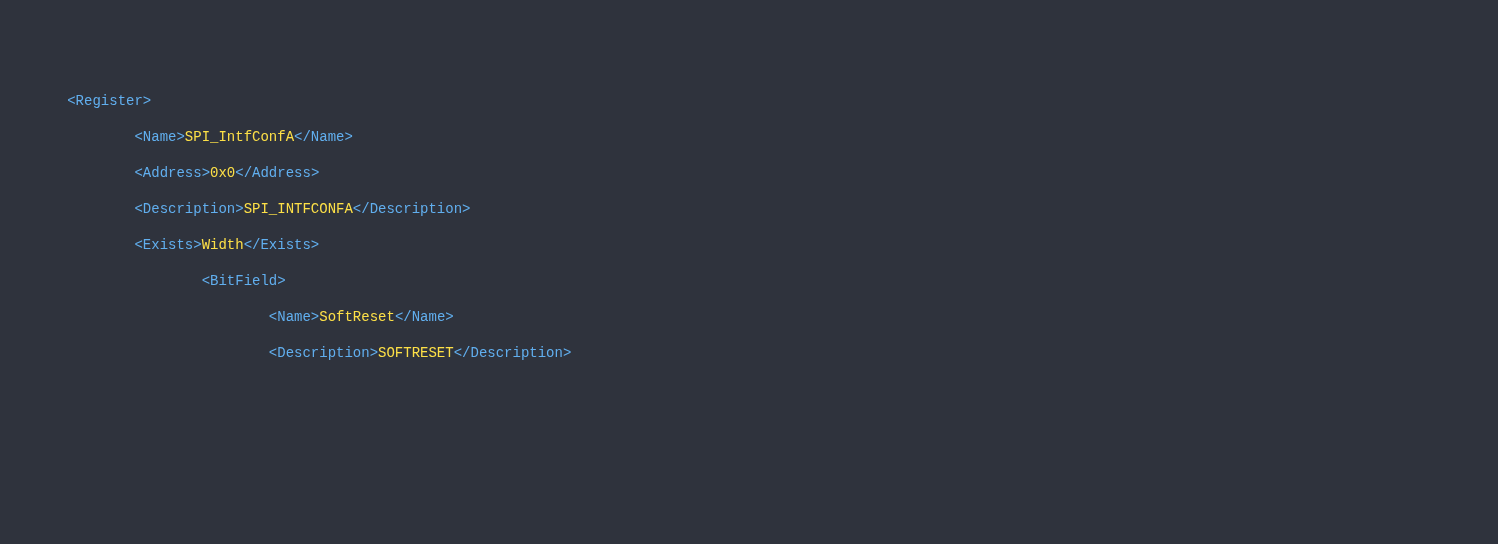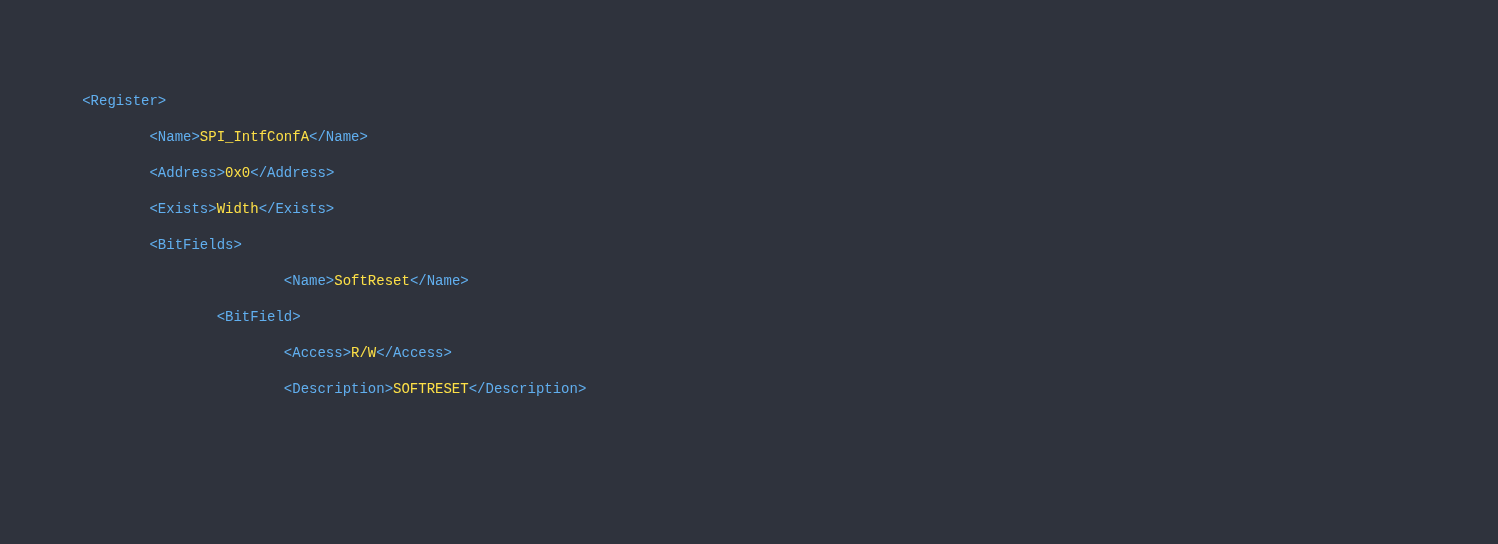--- a/index.html
+++ b/index.html
@@ -11,36 +11,35 @@
     line-height: 18px;
     color: #abb2bf;
     white-space: pre;
     overflow-x: auto;
   }
   .code {
     padding: 2px 0 8px 0;
   }
   .tag { color: #61afef; }
   .txt { color: #fde047; }
-  .line { display: block; padding-left: 15px; }
+  .line { display: block; }
 </style>
 </head>
 <body>
 
 
 
 <div class="code">
 <span class="line"><span>        </span><span class="tag">&lt;Register&gt;</span></span>
 <span class="line"><span>                </span><span class="tag">&lt;Name&gt;</span><span class="txt">SPI_IntfConfA</span><span class="tag">&lt;/Name&gt;</span></span>
 <span class="line"><span>                </span><span class="tag">&lt;Address&gt;</span><span class="txt">0x0</span><span class="tag">&lt;/Address&gt;</span></span>
+<span class="line"><span>                </span><span class="tag">&lt;Description&gt;</span><span class="txt">SPI_INTFCONFA</span><span class="tag">&lt;/Description&gt;</span></span>
 <span class="line"><span>                </span><span class="tag">&lt;Exists&gt;</span><span class="txt">Width</span><span class="tag">&lt;/Exists&gt;</span></span>
-<span class="line"><span>                </span><span class="tag">&lt;BitFields&gt;</span></span>
+<span class="line"><span>                        </span><span class="tag">&lt;BitField&gt;</span></span>
 <span class="line"><span>                                </span><span class="tag">&lt;Name&gt;</span><span class="txt">SoftReset</span><span class="tag">&lt;/Name&gt;</span></span>
-<span class="line"><span>                        </span><span class="tag">&lt;BitField&gt;</span></span>
-<span class="line"><span>                                </span><span class="tag">&lt;Access&gt;</span><span class="txt">R/W</span><span class="tag">&lt;/Access&gt;</span></span>
 <span class="line"><span>                                </span><span class="tag">&lt;Description&gt;</span><span class="txt">SOFTRESET</span><span class="tag">&lt;/Description&gt;</span></span>
 
 
 
 
 
 
 
 
 

